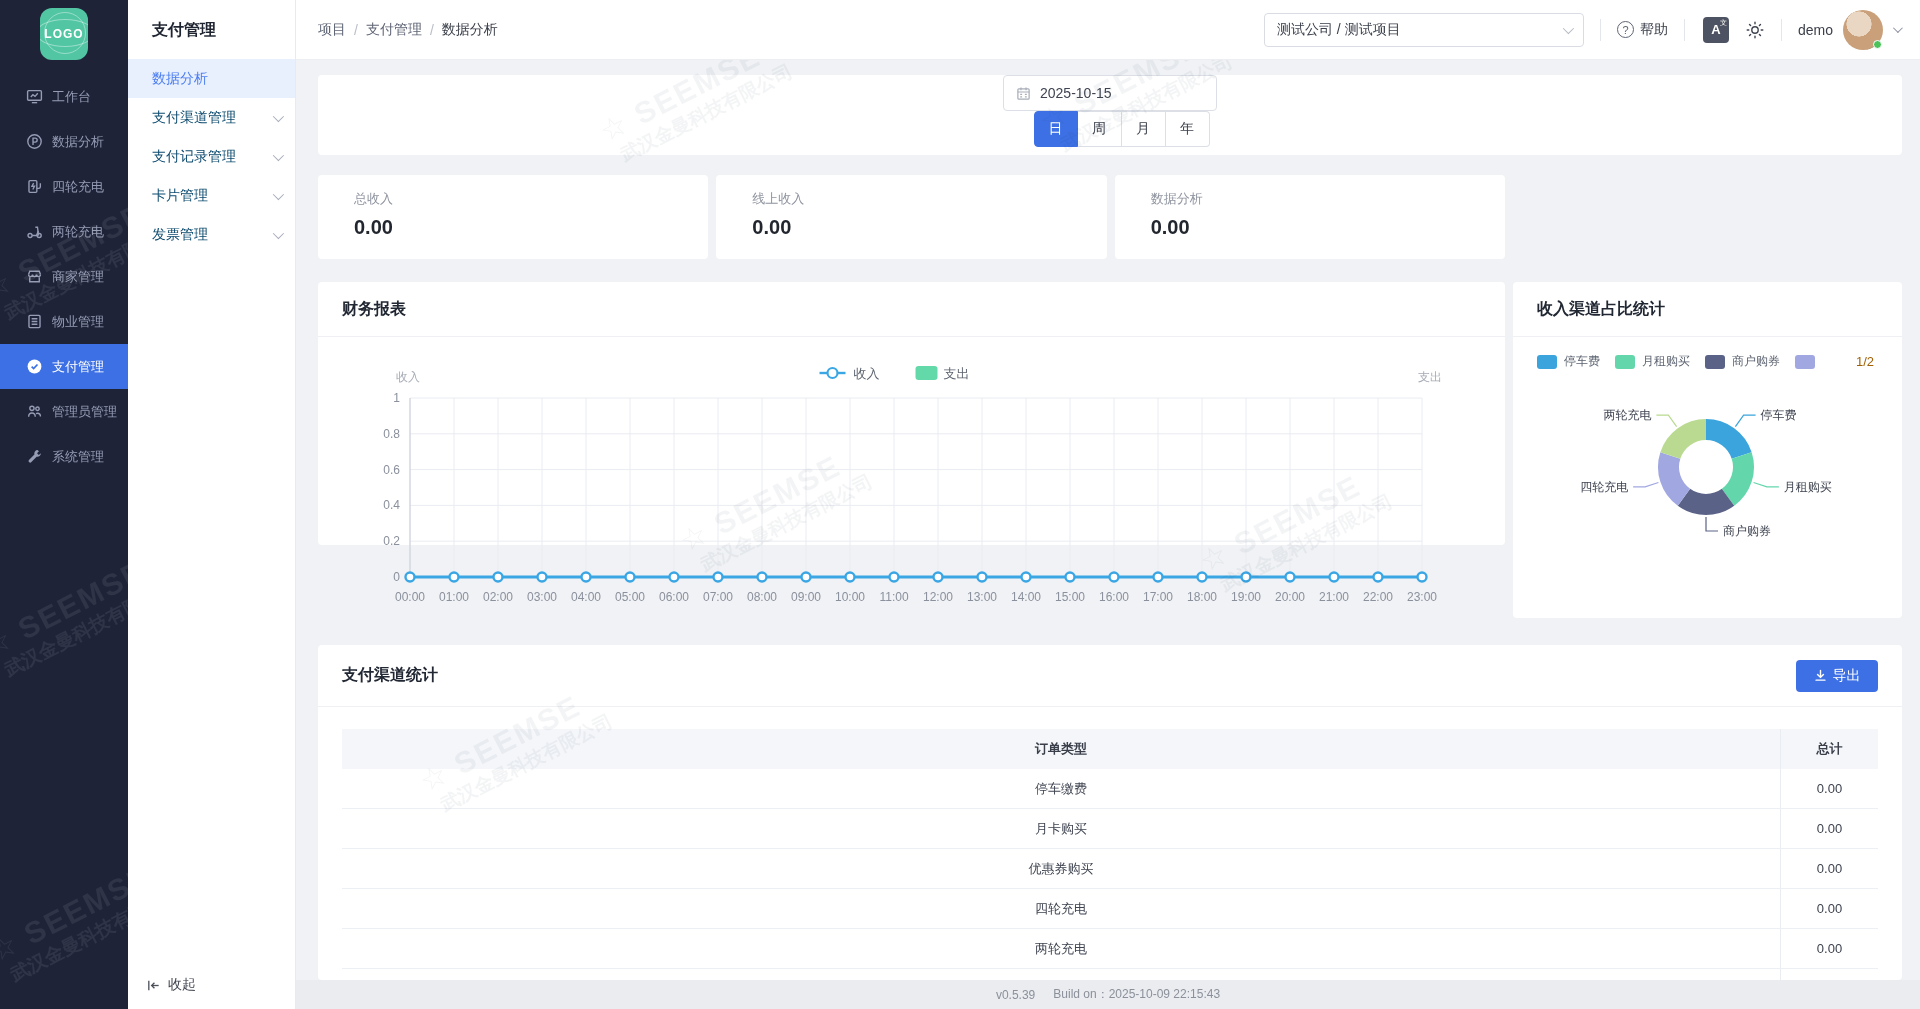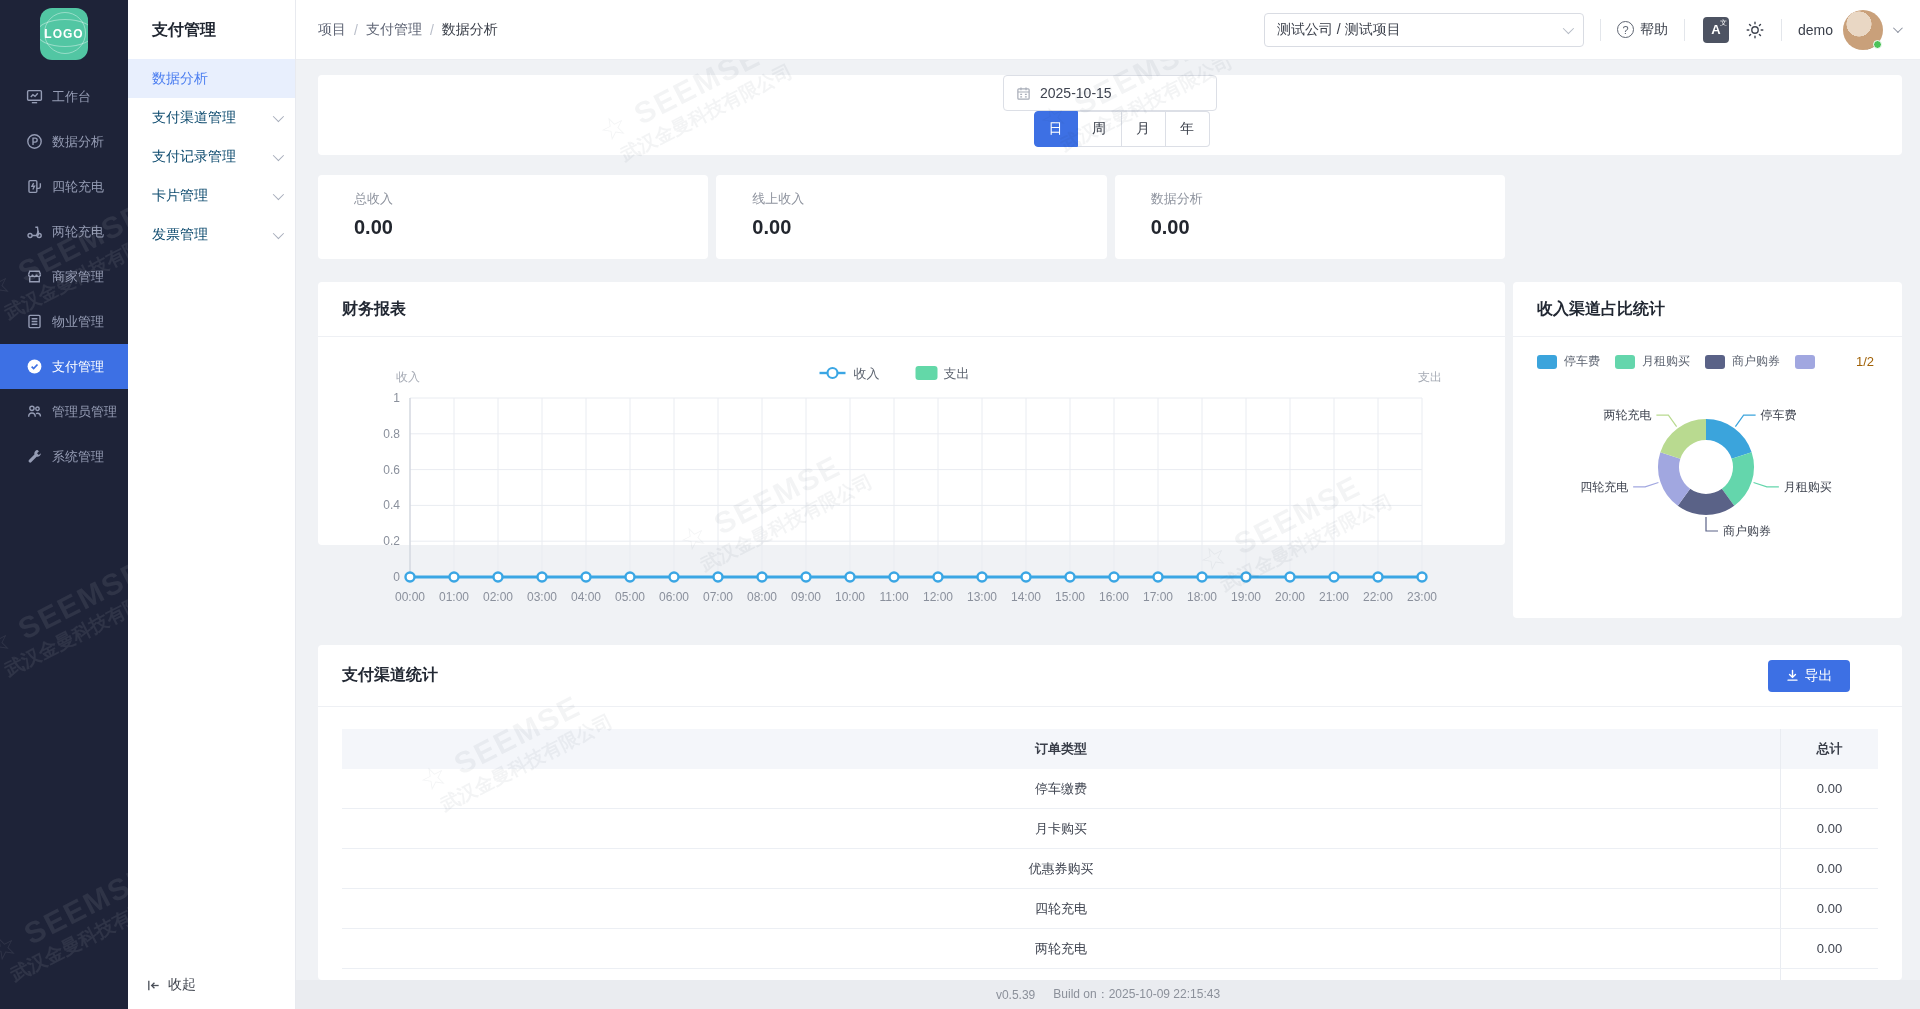--- a/index.html
+++ b/index.html
@@ -72,21 +72,21 @@
   .chart-card { width:1187px; height:263px; flex:0 0 1187px; }
   .donut-card { width:389px; height:336px; flex:0 0 389px; }
   .card-head { height:55px; display:flex; align-items:center; padding:0 24px; border-bottom:1px solid #eef0f4; }
   .card-title { font-size:16px; font-weight:700; color:#222833; }
   .donut-legend { display:flex; align-items:center; padding:16px 28px 0 24px; gap:7px; }
   .swatch { width:20px; height:14px; border-radius:3px; flex:0 0 20px; cursor:pointer; }
   .leg-label { font-size:12px; color:#5c6370; margin-right:8px; }
   .leg-page { margin-left:auto; font-size:13px; color:#a16207; }
 
   .table-card { margin-top:27px; height:335px; overflow:hidden; position:relative; }
-  .table-head { height:62px; display:flex; align-items:center; padding:0 52px 0 24px; border-bottom:1px solid #eef0f4; }
+  .table-head { height:62px; display:flex; align-items:center; padding:0 24px 0 24px; border-bottom:1px solid #eef0f4; }
   .export-btn { margin-left:auto; width:82px; height:32px; background:#3d70e4; border:none; border-radius:4px; color:#fff; font-size:14px; display:flex; align-items:center; justify-content:center; gap:6px; cursor:pointer; }
   .export-btn svg { width:13px; height:13px; }
   .p-table { margin:22px 24px 0; font-size:13px; }
   .t-row { display:flex; height:40px; align-items:center; border-bottom:1px solid #ecEFf4; border-bottom:1px solid #eceff4; background:#fff; }
   .t-row.head { background:#f4f6fa; font-weight:700; color:#3a3f4a; border-bottom:none; }
   .t-c1 { flex:1; text-align:center; color:#3f4450; }
   .t-c2 { width:98px; text-align:center; border-left:1px solid #e9ecf1; color:#3f4450; align-self:stretch; display:flex; align-items:center; justify-content:center; }
   .t-row.head .t-c1, .t-row.head .t-c2 { color:#3a3f4a; }
 
   .footer { height:29px; flex:0 0 29px; background:#eaecf0; display:flex; align-items:center; justify-content:center; gap:18px; font-size:12px; color:#8b909a; }

